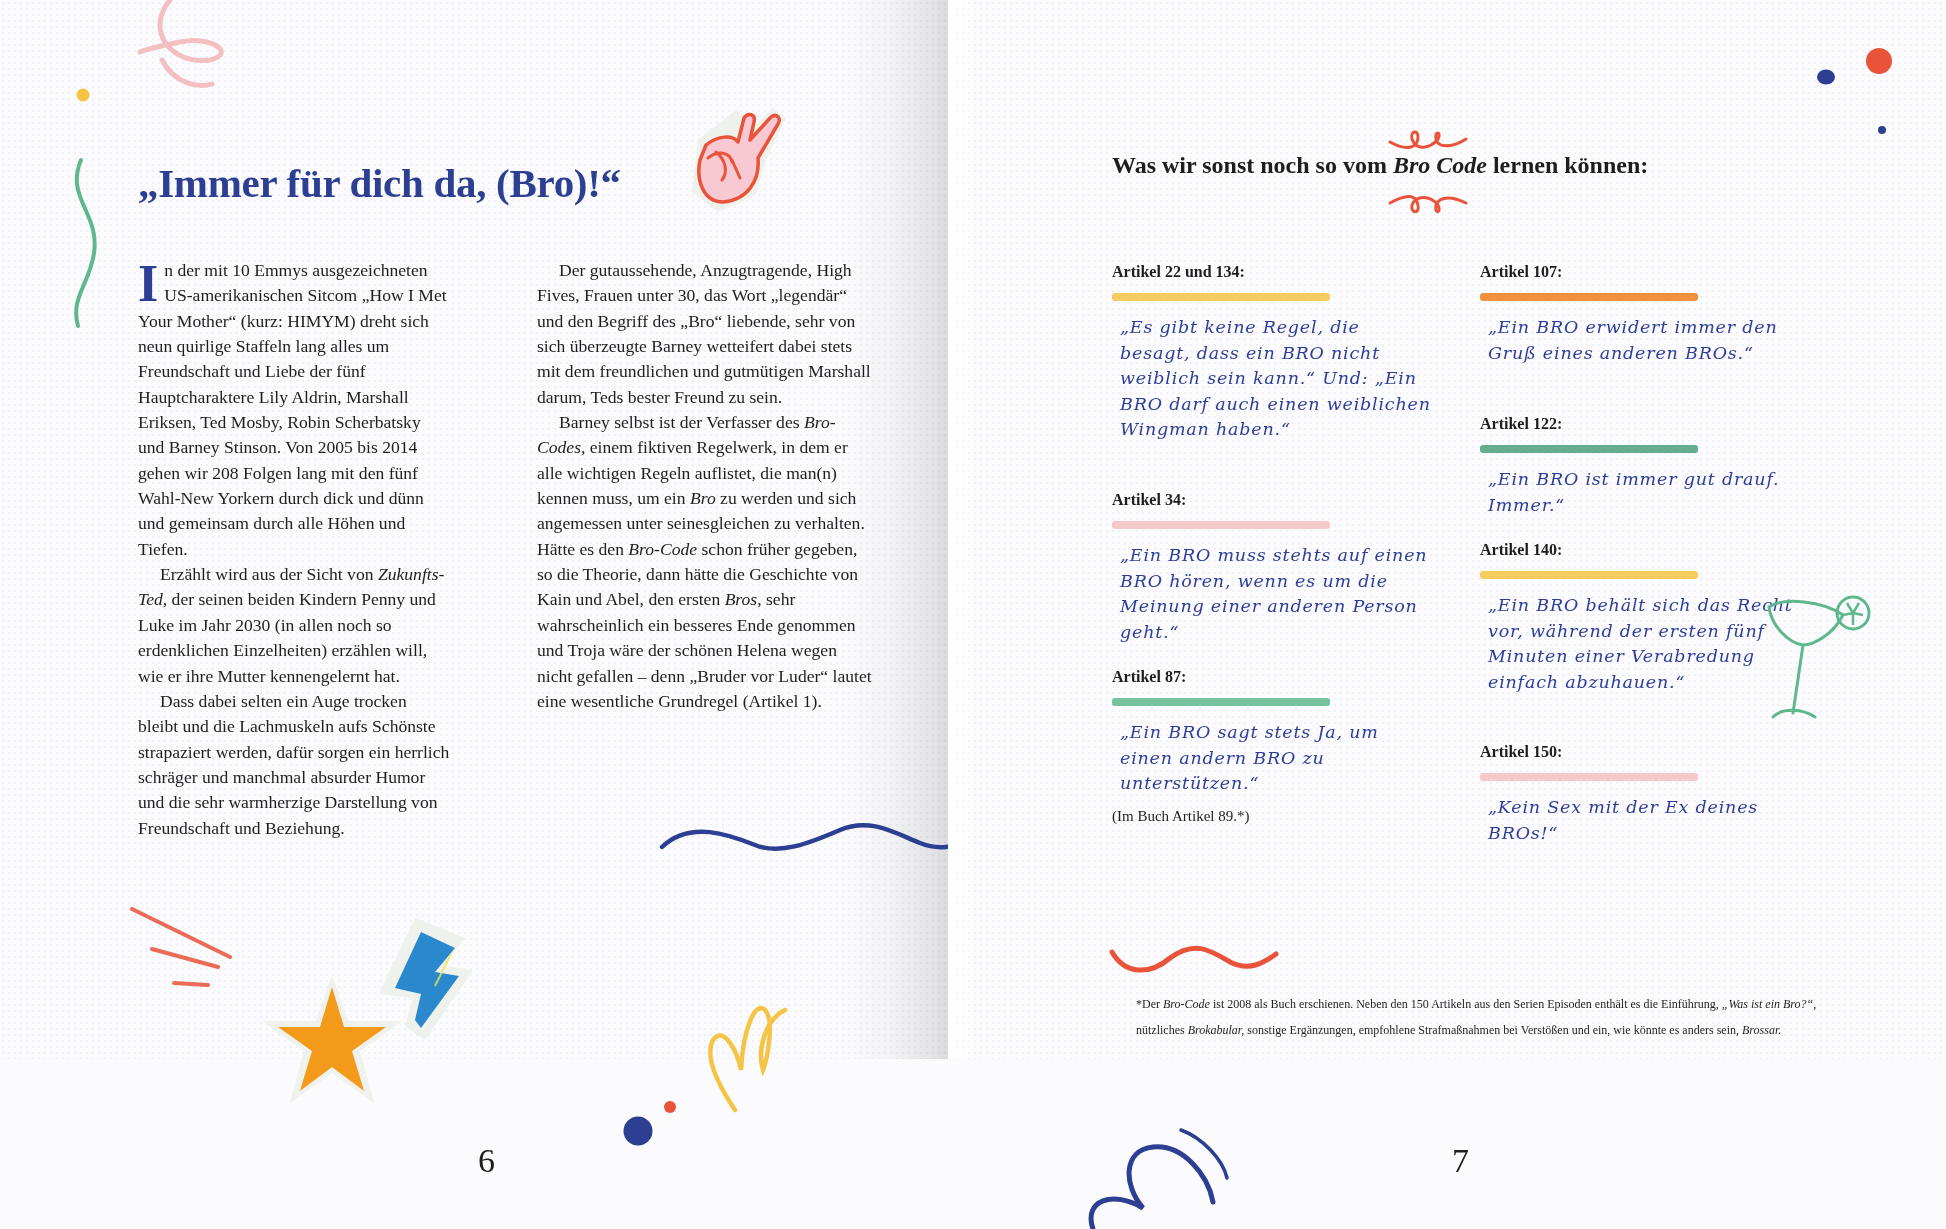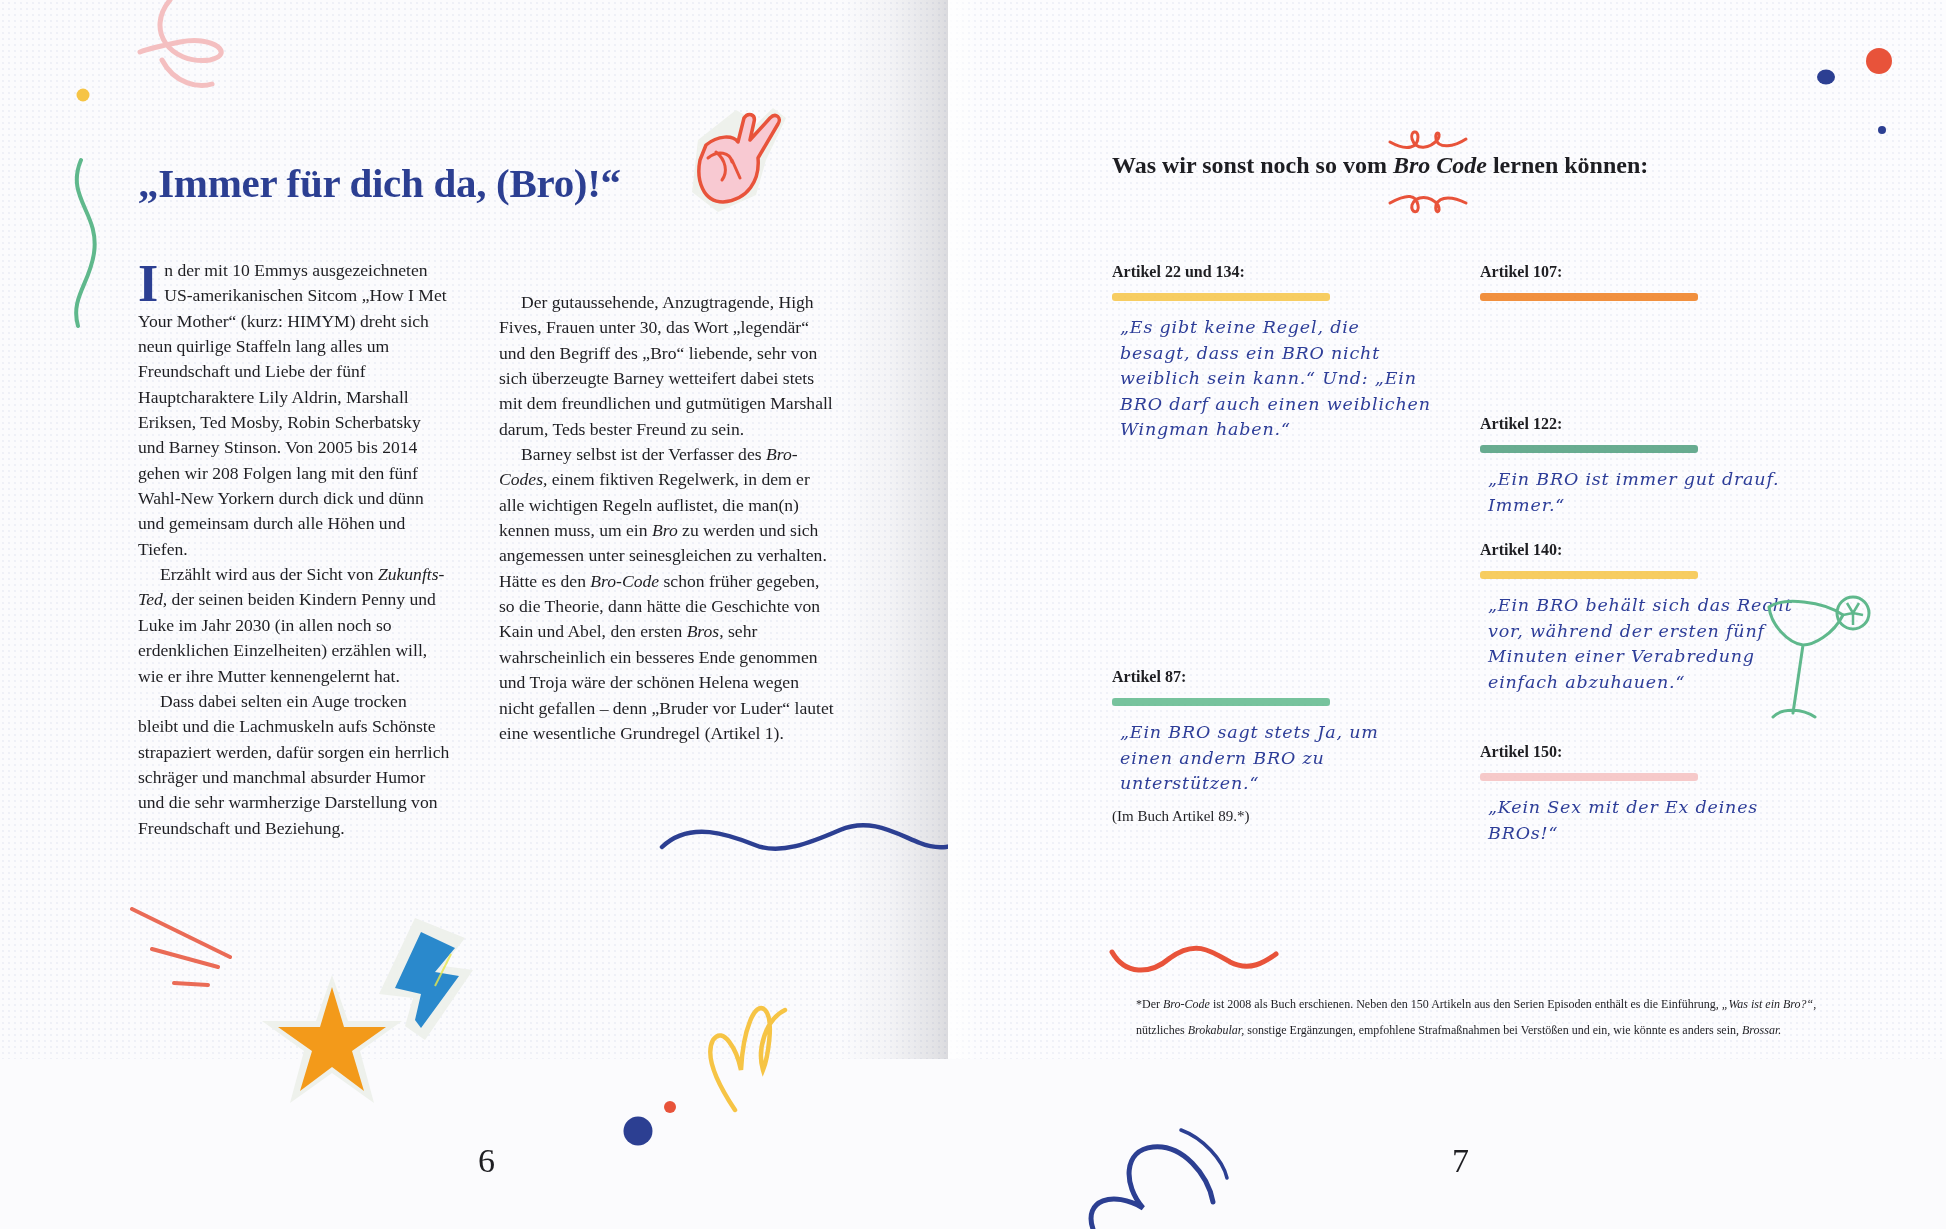--- a/index.html
+++ b/index.html
@@ -15,21 +15,21 @@
     background:
       linear-gradient(to right, rgba(255,255,255,0.9) 0, rgba(255,255,255,0) 30px),
       radial-gradient(circle, rgba(180,190,220,0.18) 1px, transparent 1.3px) 0 0/6px 6px,
       #fcfcfe; }
   .abs { position:absolute; }
   .title { left:138px; top:132px; font-size:41px; font-weight:bold; color:#2c3f92; letter-spacing:-0.3px; white-space:nowrap; }
   .col { position:absolute; top:258px; font-size:17.6px; line-height:25.35px; }
   .col p { margin:0; text-indent:22px; }
   .col p.first { text-indent:0; }
   .col-a { left:138px; width:312px; }
-  .col-b { left:499px; width:335px;margin-top:32px; }
+  .col-b { left:537px; width:335px; }
   .dropcap { float:left; font-size:52px; line-height:44px; color:#2c3f92; font-weight:bold; margin:4px 6px 0 0; }
   .pagenum { font-size:34px; top:1142px; }
   .rh { left:1112px; top:152px; font-size:24px; font-weight:bold; white-space:nowrap; }
   .art { position:absolute; width:330px; }
   .art-label { font-size:16px; font-weight:bold; margin:0 0 12px 0; }
   .art-bar { height:8px; width:218px; border-radius:3px; margin:0 0 14px 0; opacity:0.85; }
   .art-quote { font-family:"DejaVu Serif",serif; font-style:italic; font-size:17.5px; line-height:25.5px; color:#2d3d98; letter-spacing:0.8px; margin:8px; }
   .art-note { font-size:15px; line-height:22px; margin-top:2px; }
   .footnote { left:1112px; top:992px; width:720px; font-size:12px; line-height:25.5px;margin-left:24px; }
   em { font-style:italic; }
@@ -121,30 +121,36 @@
   <div class="abs rh" style="left:164px"><span>Was wir sonst noch so vom </span><em>Bro Code</em><span> lernen können:</span></div>
   <svg style="left:440px;top:193px" width="80" height="24">
     <path d="M2 10 C 20 0, 28 2, 30 12 C 32 22, 22 20, 24 12 C 28 2, 42 2, 50 12 C 54 20, 46 22, 48 12 C 52 2, 66 4, 78 10" stroke="#e8533a" stroke-width="3" fill="none" stroke-linecap="round"></path>
   </svg>
 
   <div class="art" style="left:164px;top:263px">
     <div class="art-label">Artikel 22 und 134:</div>
     <div class="art-bar" style="background:#f6c445"></div>
     <p class="art-quote">„Es gibt keine Regel, die besagt, dass ein BRO nicht weiblich sein kann.“ Und: „Ein BRO darf auch einen weiblichen Wingman haben.“</p>
   </div>
+  <div class="art" style="left:164px;top:491px">
+    <div class="art-label">Artikel 34:</div>
+    <div class="art-bar" style="background:#f4bfc0"></div>
+    <p class="art-quote">„Ein BRO muss stehts auf einen BRO hören, wenn es um die Meinung einer anderen Person geht.“</p>
+  </div>
   <div class="art" style="left:164px;top:668px">
     <div class="art-label">Artikel 87:</div>
     <div class="art-bar" style="background:#5fb88c"></div>
     <p class="art-quote">„Ein BRO sagt stets Ja, um einen andern BRO zu unterstützen.“</p>
     <div class="art-note">(Im Buch Artikel 89.*)</div>
   </div>
 
   <div class="art" style="left:532px;top:263px">
     <div class="art-label">Artikel 107:</div>
     <div class="art-bar" style="background:#ee7c1c"></div>
+    <p class="art-quote">„Ein BRO erwidert immer den Gruß eines anderen BROs.“</p>
   </div>
   <div class="art" style="left:532px;top:415px">
     <div class="art-label">Artikel 122:</div>
     <div class="art-bar" style="background:#4e9e7c"></div>
     <p class="art-quote">„Ein BRO ist immer gut drauf. Immer.“</p>
   </div>
   <div class="art" style="left:532px;top:541px">
     <div class="art-label">Artikel 140:</div>
     <div class="art-bar" style="background:#f6c445"></div>
     <p class="art-quote">„Ein BRO behält sich das Recht vor, während der ersten fünf Minuten einer Verabredung einfach abzuhauen.“</p>

